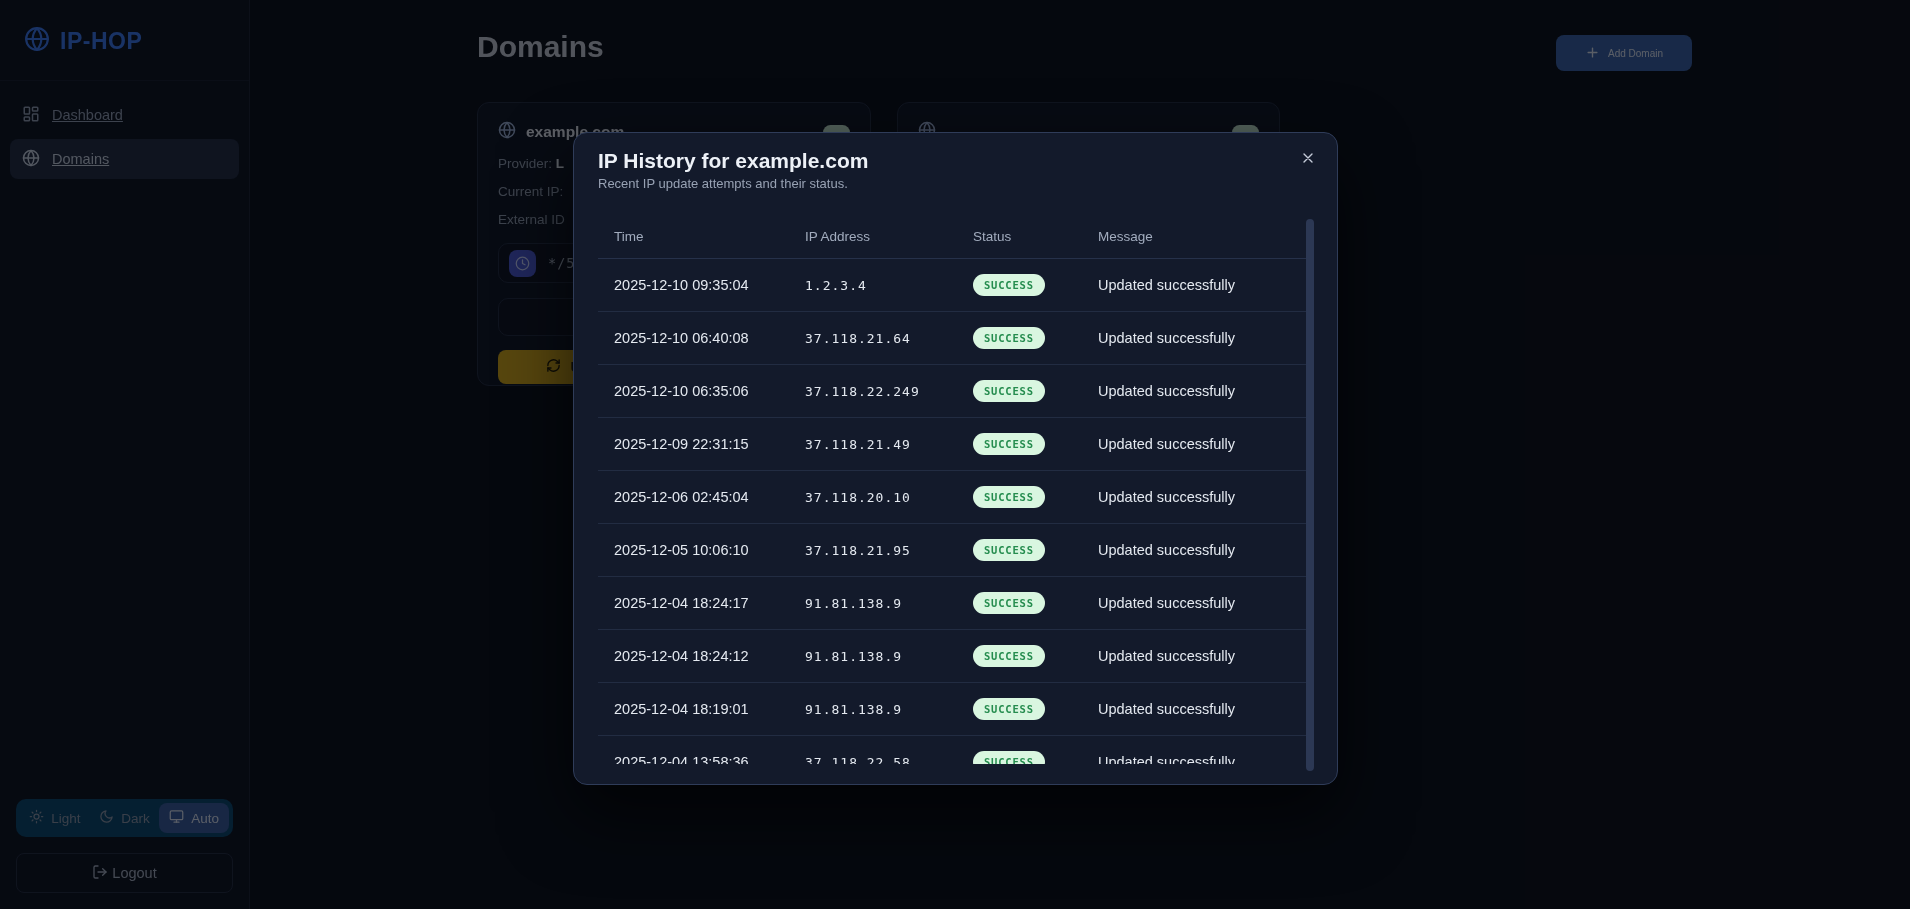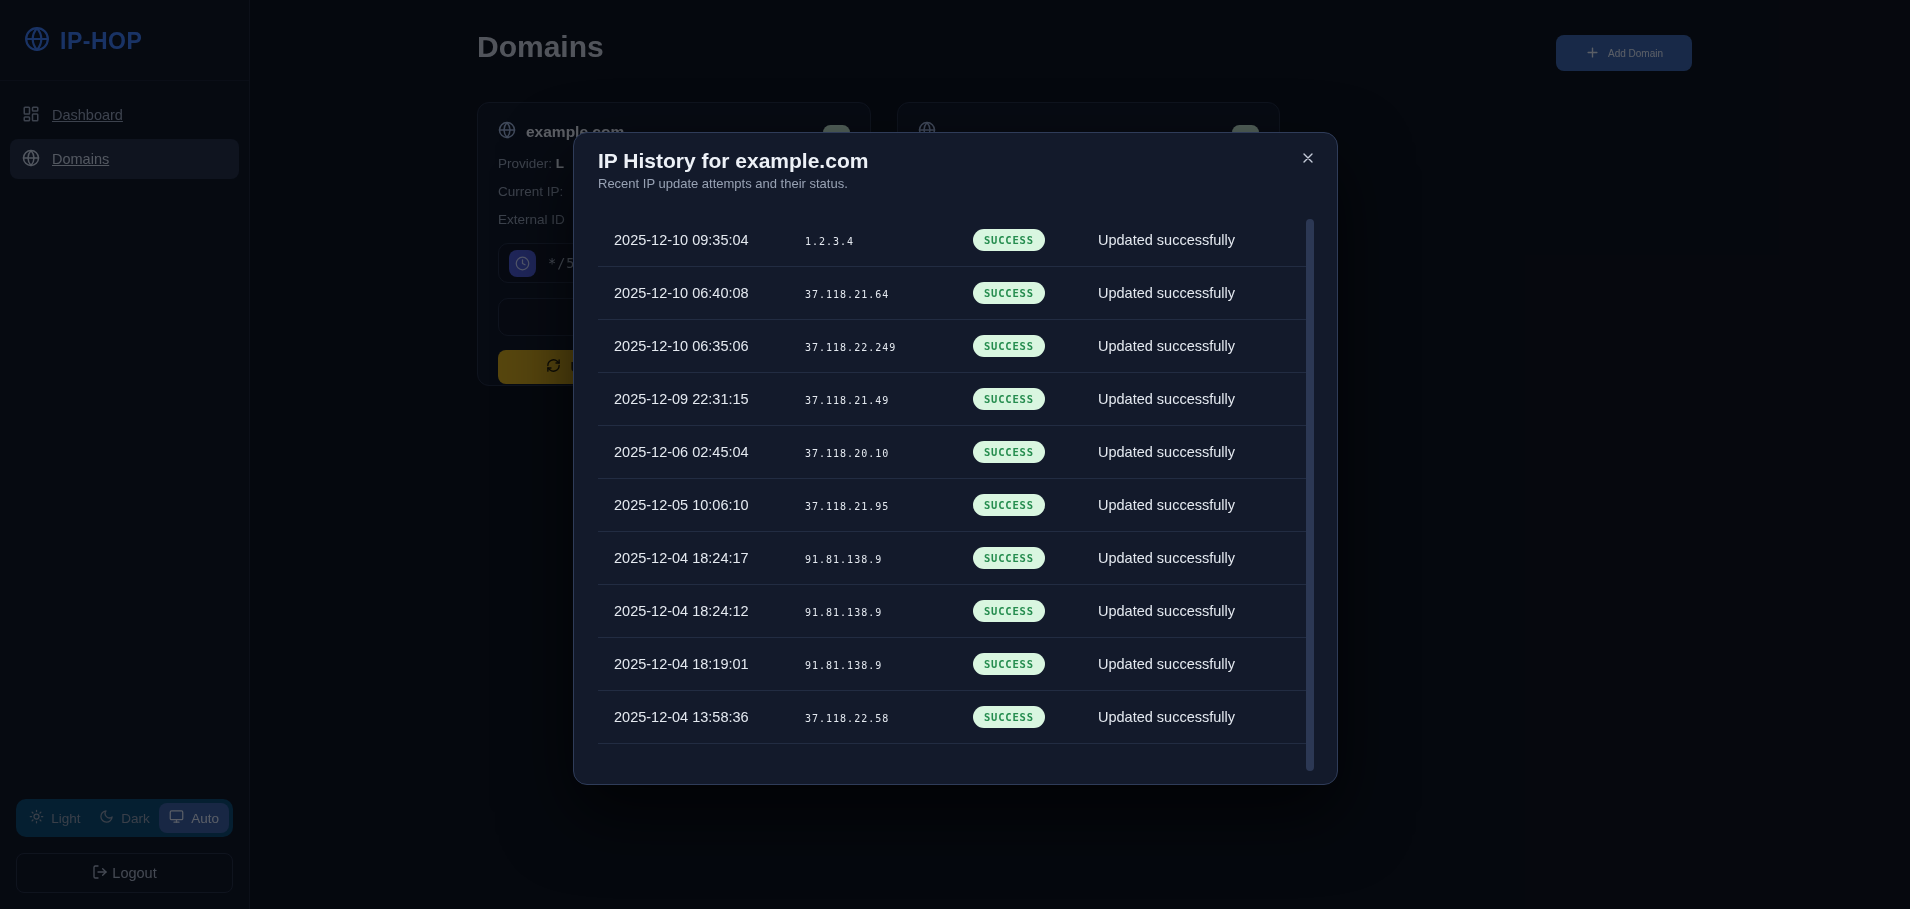--- a/index.html
+++ b/index.html
@@ -81,21 +81,21 @@
   .table-viewport { position:absolute; left:24px; top:81px; width:710px; height:550px;
     overflow:hidden; }
   .thead { display:flex; align-items:center; height:45px; border-bottom:1px solid #26314a;
     color:#a2acbe; font-size:13.5px; }
   .trow { display:flex; align-items:center; height:53px; border-bottom:1px solid #222c42;
     font-size:14.5px; color:#e4e9f0; }
   .col-time { width:207px; padding-left:16px; }
   .col-ip   { width:168px; }
   .col-status { width:125px; }
   .col-msg  { flex:1; }
-  .ip-val { font-size:10px; letter-spacing:1px; }
+  .ip-val { font-size:13px; letter-spacing:1px; }
   .badge { display:inline-block; background:#d9f6e0; color:#258c4e; font-size:10.5px;
     font-weight:700; letter-spacing:.8px; padding:5px 11px; border-radius:999px;
     font-family:"DejaVu Sans Mono", monospace; }
   .scroll-thumb { position:absolute; right:23px; top:86px; width:8px; height:552px;
     background:#2c3854; border-radius:4px; }
 </style>
 </head>
 <body>
 
 <div id="page">
@@ -256,20 +256,26 @@
 <div id="modal">
   <div class="modal-title">IP History for example.com</div>
   <div class="modal-sub">Recent IP update attempts and their status.</div>
   <button class="modal-close">
     <svg width="16" height="16" viewBox="0 0 24 24" fill="none" stroke="currentColor" stroke-width="2" stroke-linecap="round">
         <path d="M18 6 6 18M6 6l12 12"></path>
       </svg>
   </button>
 
   <div class="table-viewport">
+    <div class="thead">
+      <div class="col-time">Time</div>
+      <div class="col-ip">IP Address</div>
+      <div class="col-status">Status</div>
+      <div class="col-msg">Message</div>
+    </div>
     <div id="rows">
         <div class="trow">
           <div class="col-time">2025-12-10 09:35:04</div>
           <div class="col-ip"><span class="mono ip-val">1.2.3.4</span></div>
           <div class="col-status"><span class="badge">SUCCESS</span></div>
           <div class="col-msg">Updated successfully</div>
         </div>
         <div class="trow">
           <div class="col-time">2025-12-10 06:40:08</div>
           <div class="col-ip"><span class="mono ip-val">37.118.21.64</span></div>

